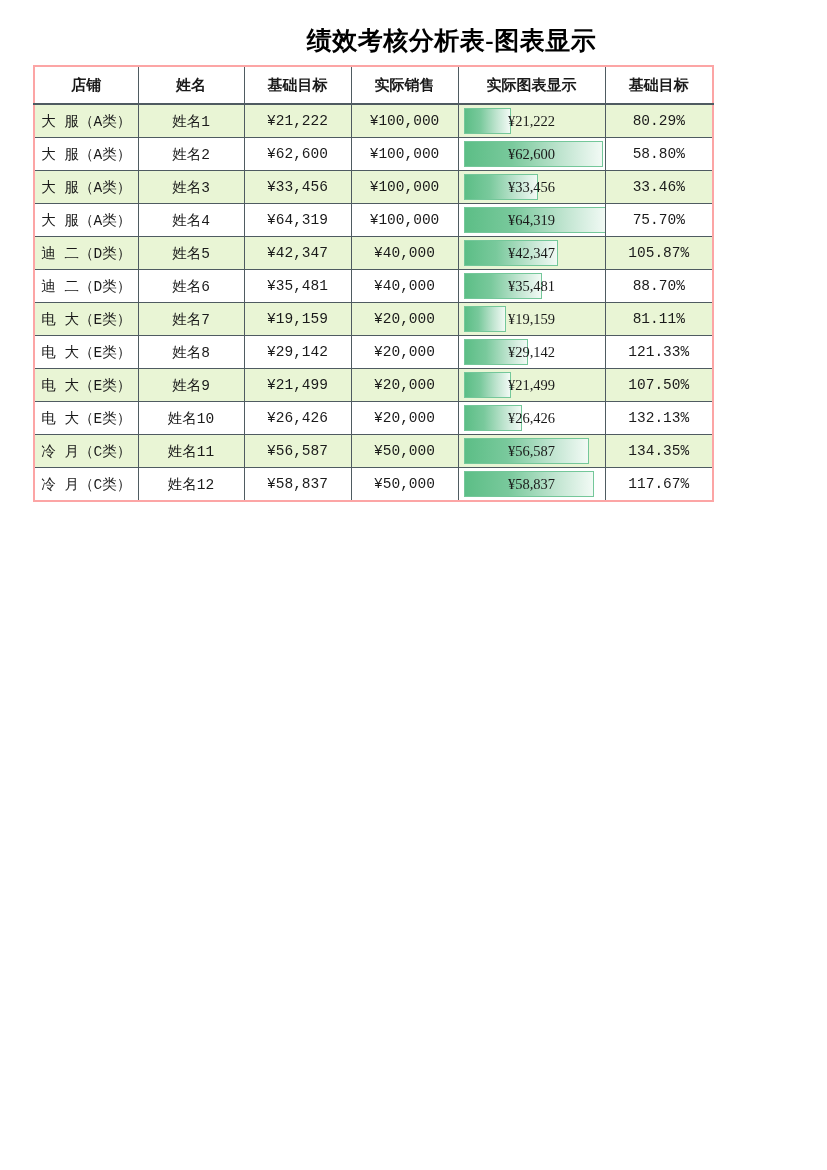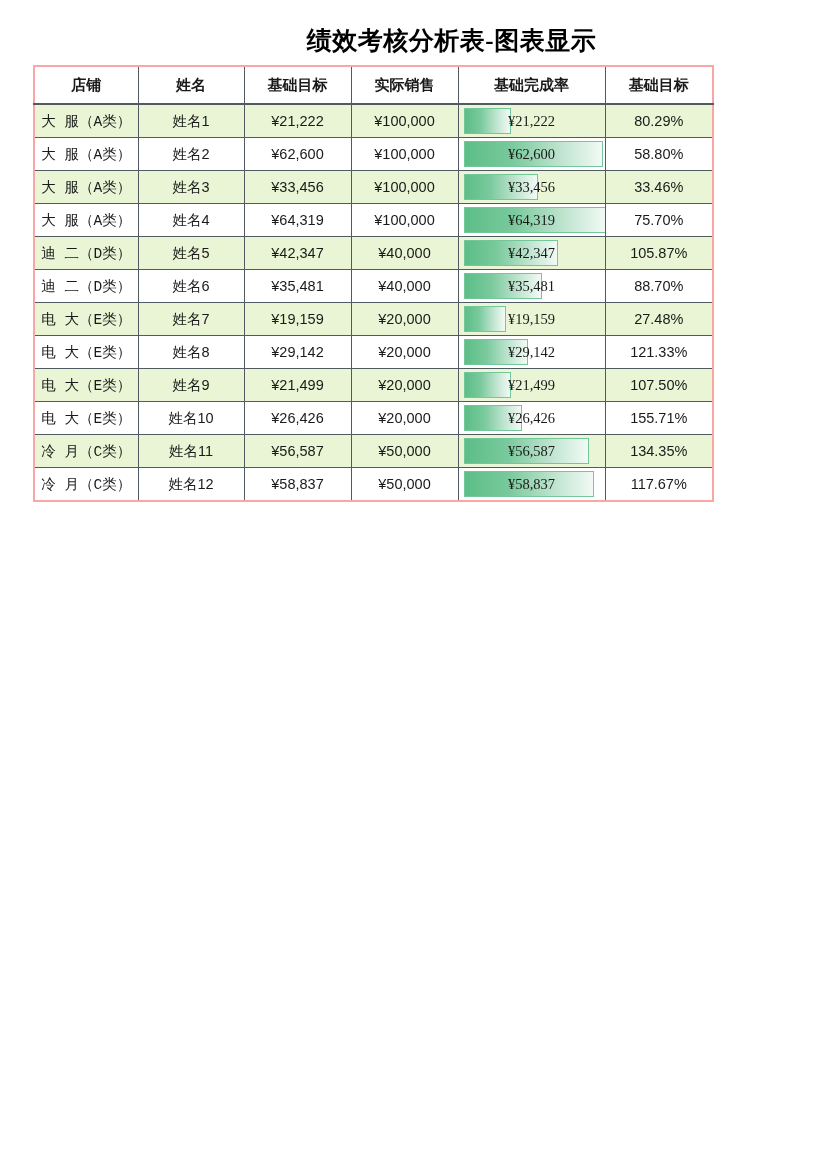--- a/index.html
+++ b/index.html
@@ -70,21 +70,21 @@
     font-weight: bold;
     background: #ffffff;
     font-size: 15px;
     height: 36px;
     border-bottom: 2px solid #4f5b61;
   }
   tr.band-a td { background: #e9f5d5; }
   tr.band-b td { background: #ffffff; }
 
   td.store { letter-spacing: 0px; font-family: Liberation Mono, monospace; }
-  td.num   { font-family: Liberation Sans, sans-serif; }
+  td.num   { font-family: Liberation Mono, monospace; }
 
   td.chart-cell {
     padding: 0;
     position: relative;
   }
   .bar-holder {
     position: relative;
     width: 100%;
     height: 30px;
   }
@@ -124,21 +124,21 @@
         <col class="c-target">
           <col class="c-chart">
           <col class="c-rate">
       </colgroup>
       <thead>
         <tr>
           <th>店铺</th>
           <th>姓名</th>
           <th>基础目标</th>
           <th>实际销售</th>
-          <th>基础完成率</th>
+          <th>实际图表显示</th>
           <th>基础目标</th>
         </tr>
       </thead>
       <tbody id="table-body">
           <tr class="band-a">
             <td class="store">大 服（A类）</td>
             <td class="num">姓名1</td>
             <td class="num">¥21,222</td>
             <td class="num">¥100,000</td>
             <td class="chart-cell">
@@ -218,21 +218,21 @@
             <td class="store">电 大（E类）</td>
             <td class="num">姓名7</td>
             <td class="num">¥19,159</td>
             <td class="num">¥20,000</td>
             <td class="chart-cell">
               <div class="bar-holder">
                 <div class="bar" style="width: 42.614px;"></div>
                 <span class="bar-label">¥19,159</span>
               </div>
             </td>
-            <td class="num">27.48%</td>
+            <td class="num">81.11%</td>
           </tr>
           <tr class="band-b">
             <td class="store">电 大（E类）</td>
             <td class="num">姓名8</td>
             <td class="num">¥29,142</td>
             <td class="num">¥20,000</td>
             <td class="chart-cell">
               <div class="bar-holder">
                 <div class="bar" style="width: 64.779px;"></div>
                 <span class="bar-label">¥29,142</span>
@@ -257,21 +257,21 @@
             <td class="store">电 大（E类）</td>
             <td class="num">姓名10</td>
             <td class="num">¥26,426</td>
             <td class="num">¥20,000</td>
             <td class="chart-cell">
               <div class="bar-holder">
                 <div class="bar" style="width: 58.773px;"></div>
                 <span class="bar-label">¥26,426</span>
               </div>
             </td>
-            <td class="num">155.71%</td>
+            <td class="num">132.13%</td>
           </tr>
           <tr class="band-a">
             <td class="store">冷 月（C类）</td>
             <td class="num">姓名11</td>
             <td class="num">¥56,587</td>
             <td class="num">¥50,000</td>
             <td class="chart-cell">
               <div class="bar-holder">
                 <div class="bar" style="width: 125.84px;"></div>
                 <span class="bar-label">¥56,587</span>

